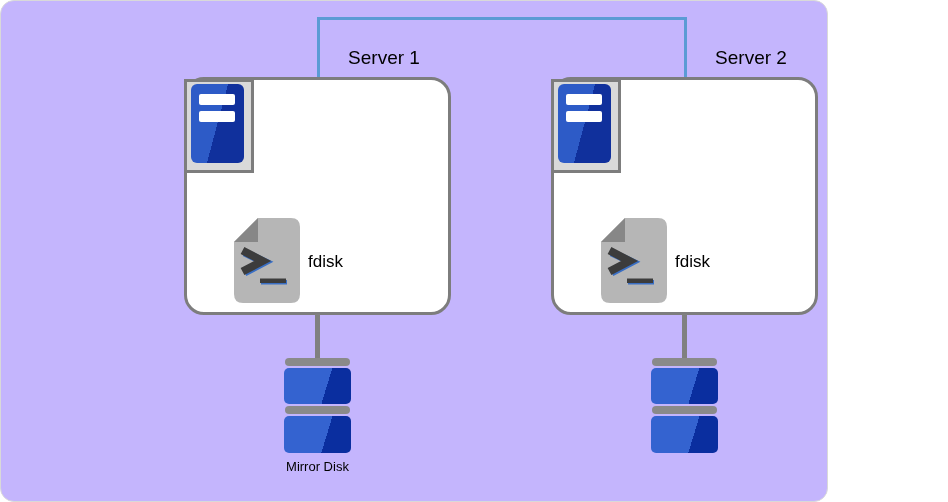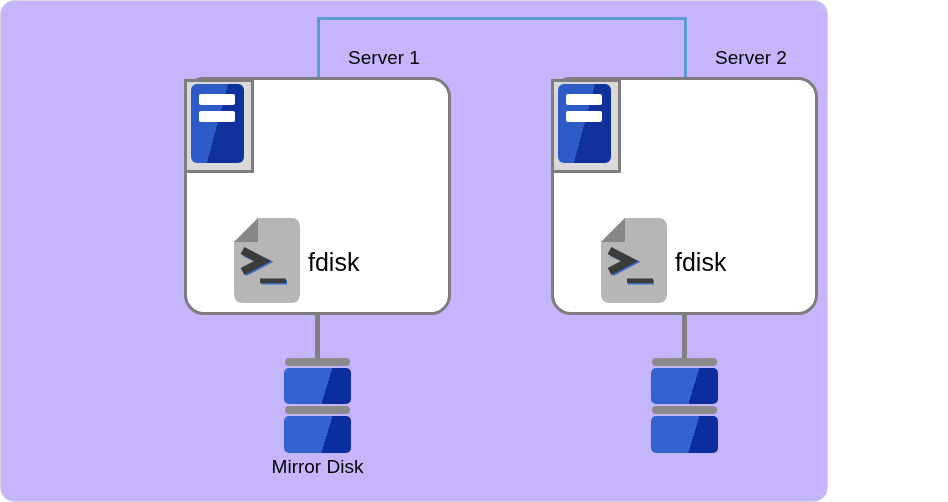--- a/index.html
+++ b/index.html
@@ -99,21 +99,21 @@
     width: 68px;
     height: 87px;
   }
 
   .fdisk-label {
     position: absolute;
     left: 124px;
     top: 205px;
     height: 24px;
     line-height: 24px;
-    font-size: 25px;
+    font-size: 17px;
     color: #000000;
     white-space: nowrap;
   }
 
   
   .stub {
     position: absolute;
     left: 131px;
     top: 269px;
     width: 5px;
@@ -150,21 +150,21 @@
   .disk-platter.p2 { top: 58px; height: 37px; }
 
   .disk-label {
     position: absolute;
     left: 63px;
     top: 410px;
     width: 141px;
     height: 24px;
     line-height: 24px;
     text-align: center;
-    font-size: 19px;
+    font-size: 13px;
     color: #000000;
     white-space: nowrap;
   }
 </style>
 </head>
 <body>
 
 <div class="canvas">
 
   <div class="link"></div>

